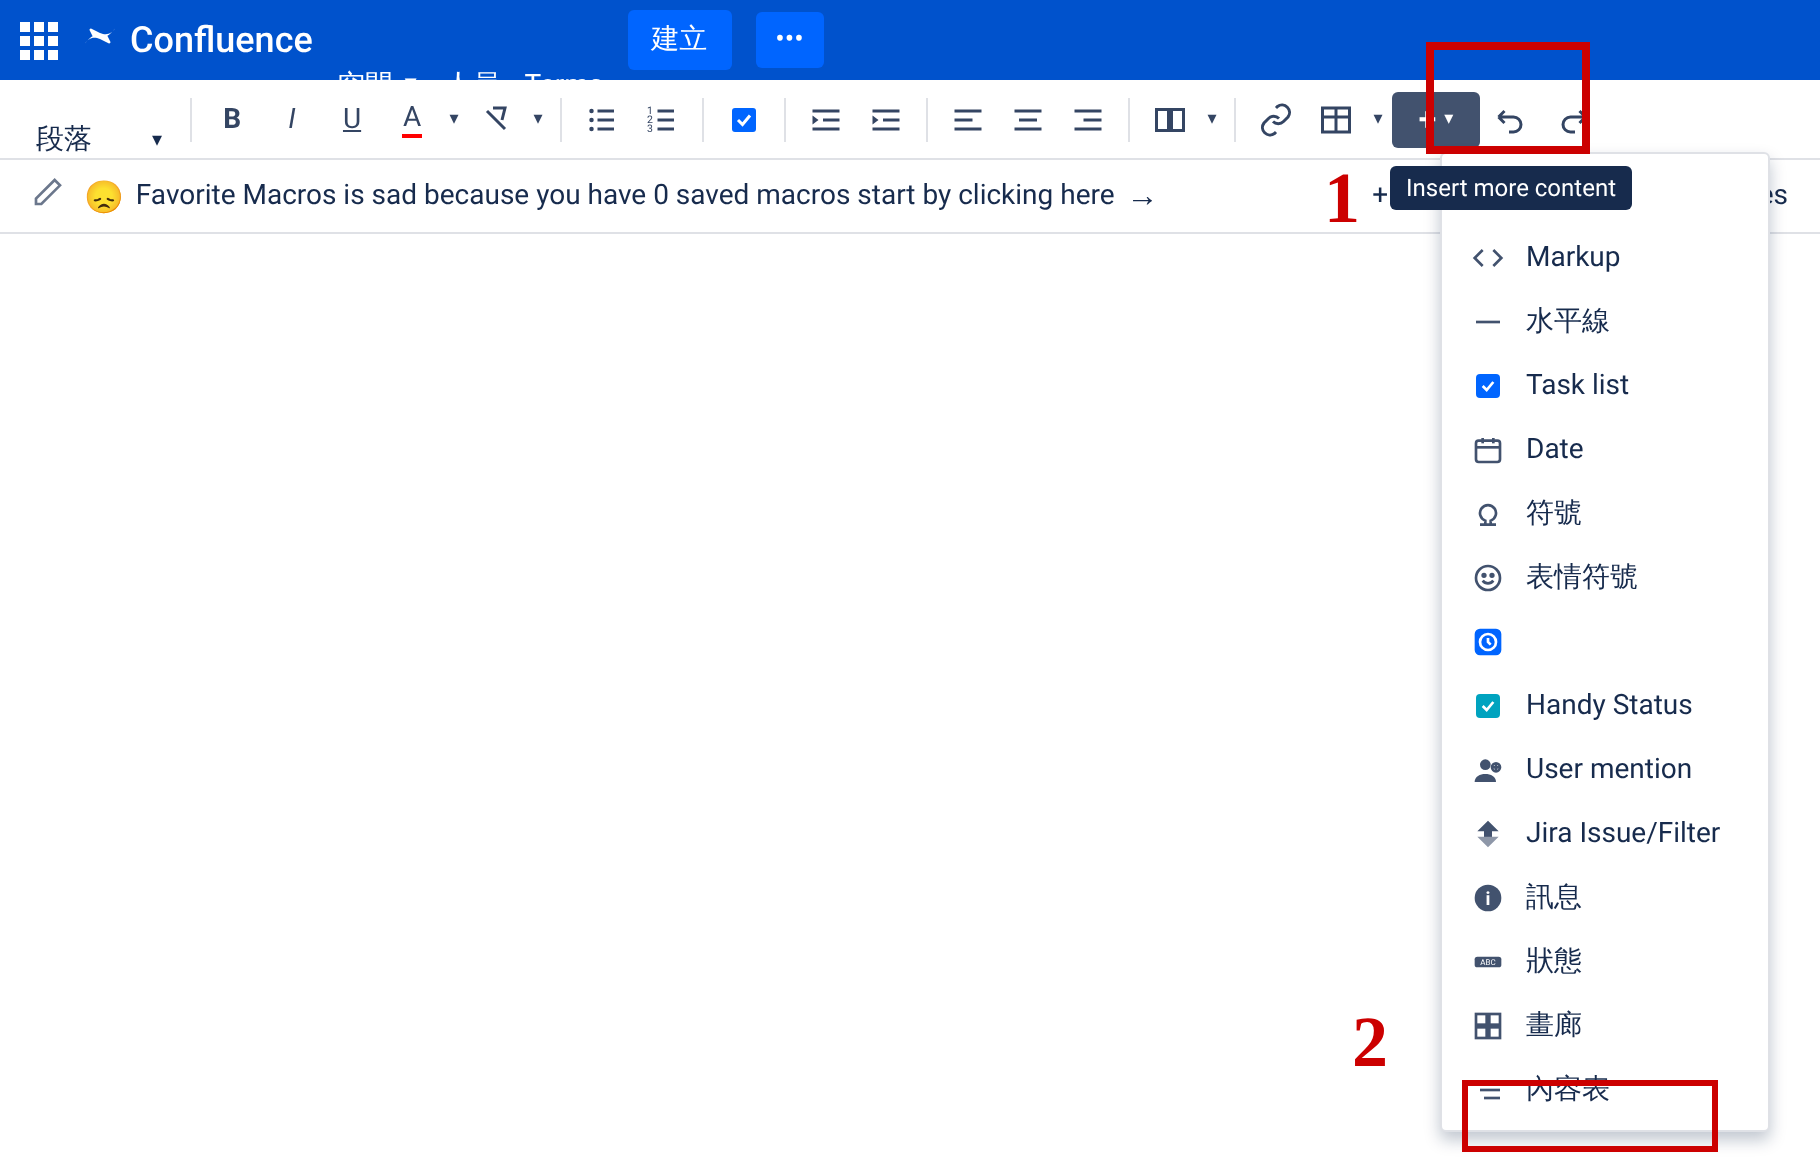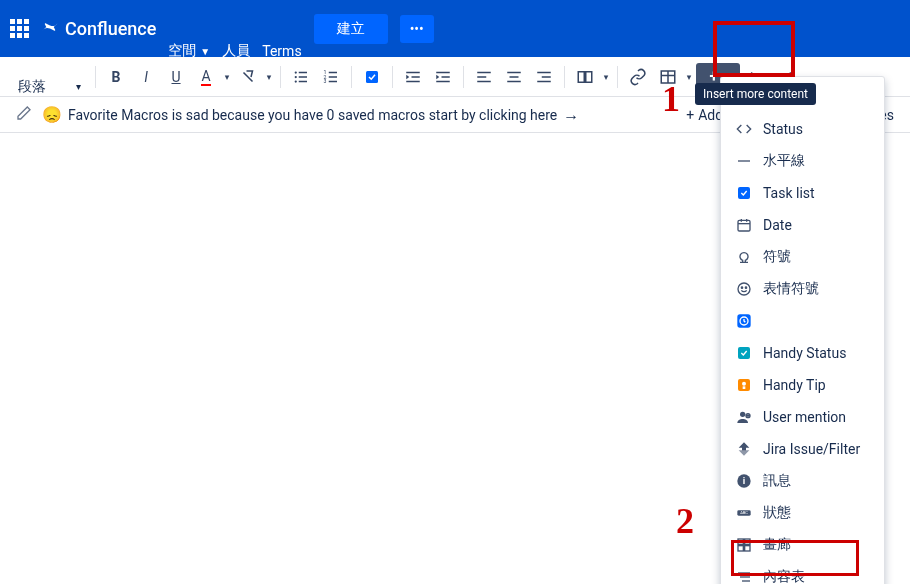--- a/index.html
+++ b/index.html
@@ -1,24 +1,24 @@
 <!DOCTYPE html>
 <html><head>
 <meta charset="utf-8">
 <style>
 * { margin: 0; padding: 0; box-sizing: border-box; }
 body { font-family: -apple-system, BlinkMacSystemFont, "Segoe UI", Roboto, sans-serif; font-size: 14px; color: #172B4D; background: #fff; width: 910px; height: 584px; overflow: hidden; position: relative; }
-.header { background: #0052CC; height: 57px; display: flex; align-items: center; padding: 0 10px; color: #fff; gap: 12px; }
+.header { background: #0052CC; height: 40px; display: flex; align-items: center; padding: 0 10px; color: #fff; gap: 12px; }
 .apps-icon { display: grid; grid-template-columns: repeat(3, 5px); grid-template-rows: repeat(3, 5px); gap: 2px; }
 .apps-icon span { background: #fff; width: 5px; height: 5px; }
 .logo { display: flex; align-items: center; gap: 6px; font-size: 18px; font-weight: 500; }
 .logo-icon { font-size: 18px; }
 .nav-item { display: flex; align-items: center; gap: 4px; font-size: 14px; cursor: pointer; margin-top: 45px; }
 .chev-down { font-size: 10px; }
-.btn-primary { background: #0065FF; padding: 6px 23px; border-radius: 3px; font-size: 14px; cursor: pointer; }
+.btn-primary { background: #0065FF; padding: 6px 12px; border-radius: 3px; font-size: 14px; cursor: pointer; }
 .btn-more { background: #0065FF; padding: 6px 10px; border-radius: 3px; cursor: pointer; }
 .toolbar { background: #fff; height: 40px; display: flex; align-items: center; padding: 0 10px; gap: 2px; border-bottom: 1px solid #DFE1E6; }
 .tb-select { display: flex; align-items: center; gap: 30px; padding: 4px 8px; cursor: pointer; font-size: 14px; margin-top: 20px; }
 .tb-btn { width: 28px; height: 28px; display: flex; align-items: center; justify-content: center; cursor: pointer; border-radius: 3px; color: #344563; }
 .tb-btn svg { width: 18px; height: 18px; }
 .tb-sep { width: 1px; height: 22px; background: #DFE1E6; margin: 0 4px; }
 .tb-dd { width: 10px; height: 28px; display: flex; align-items: center; justify-content: center; font-size: 9px; color: #344563; cursor: pointer; }
 .insert-btn { background: #42526E; color: #fff; width: 44px; height: 28px; border-radius: 3px; display: flex; align-items: center; justify-content: center; gap: 4px; cursor: pointer; position: relative; }
 .content-row { display: flex; align-items: center; padding: 8px 16px; gap: 10px; border-bottom: 1px solid #DFE1E6; }
 .edit-icon { color: #6B778C; }
@@ -235,21 +235,21 @@
       </span>
     <span>Link</span>
   </div>
   <div class="dd-item">
     <span class="dd-icon">
         <svg viewBox="0 0 24 24" fill="none" stroke="currentColor" stroke-width="2">
           <polyline points="16 18 22 12 16 6"></polyline>
           <polyline points="8 6 2 12 8 18"></polyline>
         </svg>
       </span>
-    <span>Status</span>
+    <span>Markup</span>
   </div>
   <div class="dd-item">
     <span class="dd-icon">
         <svg viewBox="0 0 24 24" stroke="currentColor" stroke-width="2">
           <line x1="3" y1="12" x2="21" y2="12"></line>
         </svg>
       </span>
     <span>水平線</span>
   </div>
   <div class="dd-item">
@@ -301,30 +301,20 @@
       </span>
   </div>
   <div class="dd-item">
     <span class="dd-icon ic-teal">
         <svg viewBox="0 0 24 24" fill="currentColor">
           <rect x="3" y="3" width="18" height="18" rx="3"></rect>
           <path d="M8 12l3 3 5-6" stroke="#fff" stroke-width="2" fill="none"></path>
         </svg>
       </span>
     <span>Handy Status</span>
-  </div>
-  <div class="dd-item">
-    <span class="dd-icon ic-orange">
-        <svg viewBox="0 0 24 24" fill="currentColor">
-          <rect x="3" y="3" width="18" height="18" rx="3"></rect>
-          <circle cx="12" cy="10" r="3" fill="#fff"></circle>
-          <rect x="10" y="14" width="4" height="4" fill="#fff"></rect>
-        </svg>
-      </span>
-    <span>Handy Tip</span>
   </div>
   <div class="dd-item">
     <span class="dd-icon">
         <svg viewBox="0 0 24 24" fill="currentColor">
           <circle cx="10" cy="8" r="4"></circle>
           <path d="M2 21c0-4 4-6 8-6s8 2 8 6"></path>
           <circle cx="18" cy="10" r="3" fill="none" stroke="currentColor" stroke-width="2"></circle>
           <path d="M18 7v6" stroke="currentColor" stroke-width="2"></path>
           <path d="M15 10h6" stroke="currentColor" stroke-width="2"></path>
         </svg>

